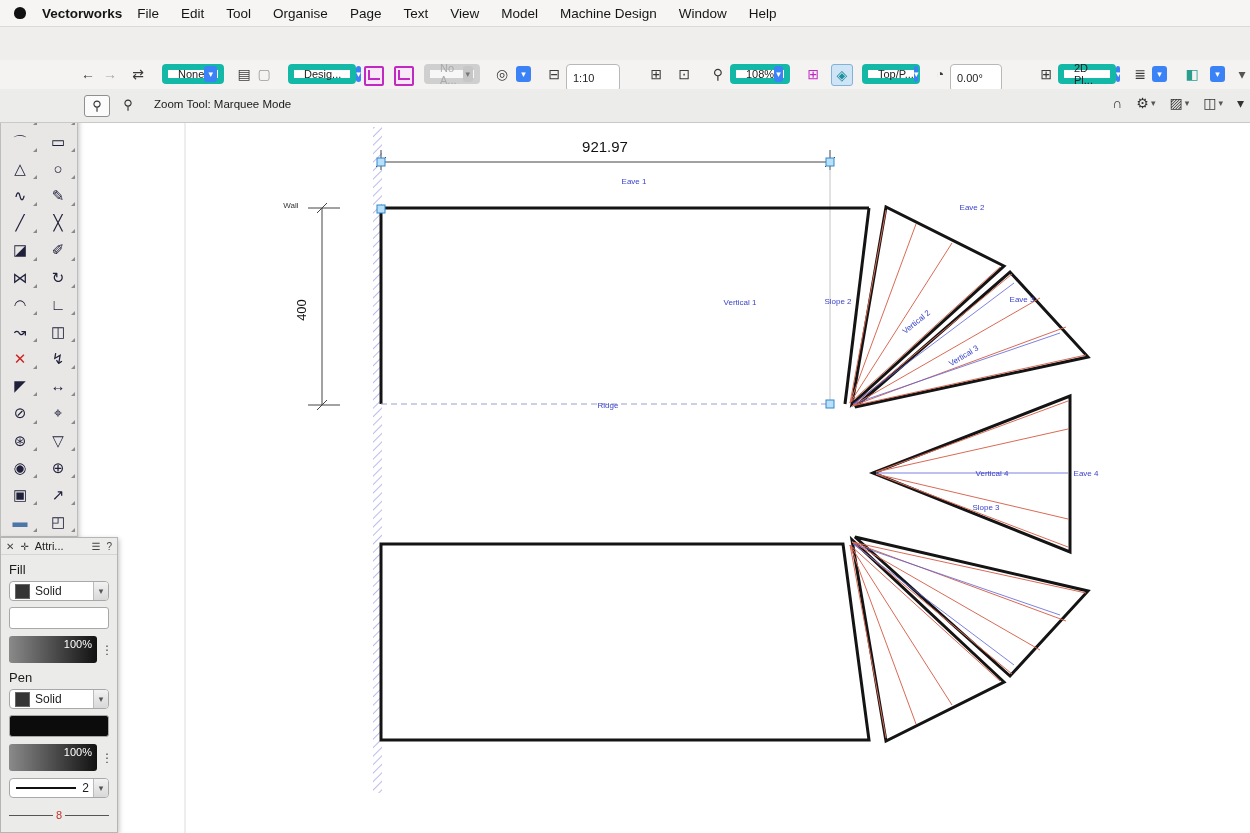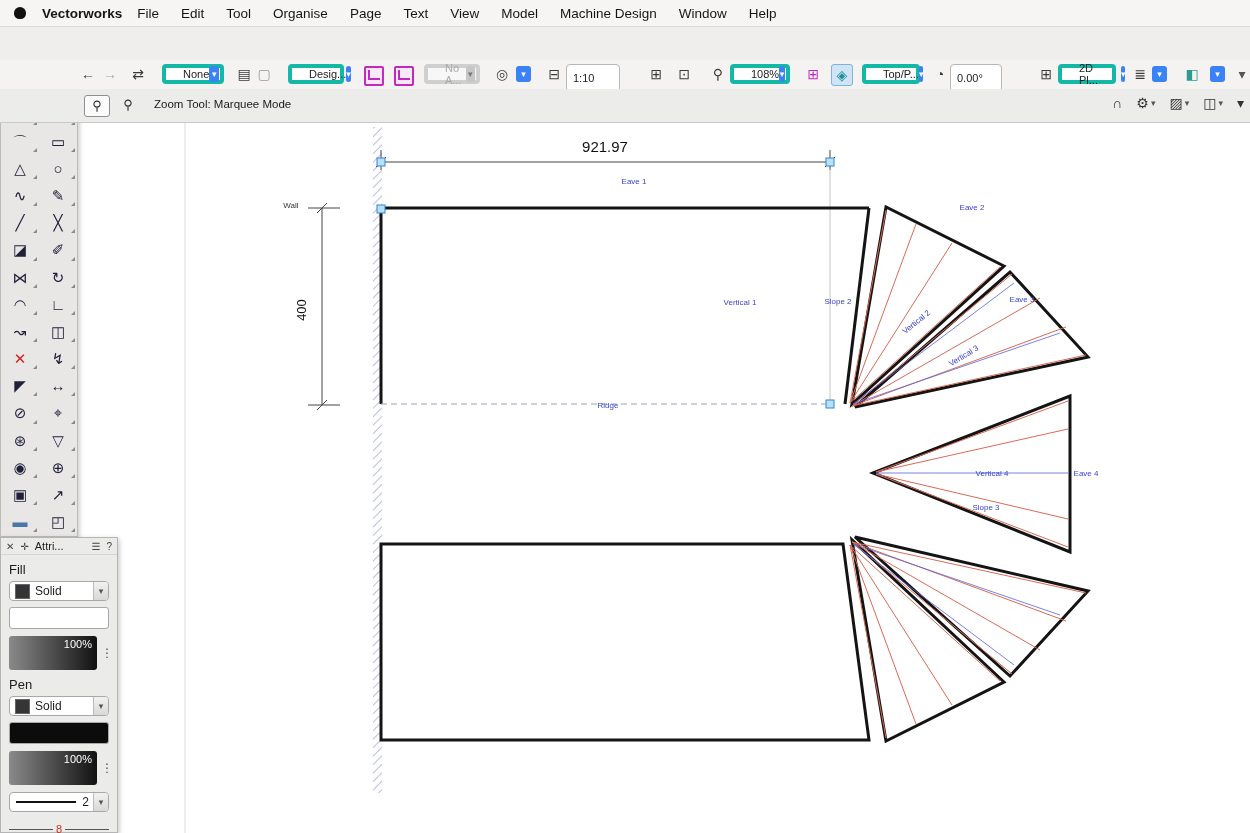--- a/index.html
+++ b/index.html
@@ -18,22 +18,22 @@
   #titlebar{left:0;top:26px;width:1250px;height:34px;background:#efeeec;border-bottom:1px solid #cfcfce;z-index:30;}
   .light{position:absolute;top:38px;width:12px;height:12px;border-radius:50%;}
   #suite{position:absolute;left:148px;top:36px;font-size:13px;color:#9b9b9b;}
   #doctitle{position:absolute;left:50%;top:36px;transform:translateX(-50%);font-size:13.5px;font-weight:bold;color:#1d1d1d;white-space:nowrap;}
   .tbicon{position:absolute;top:34px;font-size:15px;color:#333;}
   #usergrp{position:absolute;left:1157px;top:36px;display:flex;align-items:center;gap:4px;font-size:12.5px;color:#222;}
 
   
   #toolbar{left:0;top:60px;width:1250px;height:29px;background:#f4f3f1;border-bottom:1px solid #cfcfcf;z-index:30;}
   .tbi{position:absolute;top:4px;height:20px;line-height:20px;font-size:14px;color:#3a3a3a;text-align:center;width:20px;}
-  .dd{position:absolute;top:4px;height:20px;background:#fff;border:4px solid #14b8a6;border-radius:4px;
-      display:flex;align-items:center;justify-content:space-between;font-size:11px;color:#222;padding-left:17px;box-sizing:border-box;}
+  .dd{position:absolute;top:4px;height:20px;background:#fff;border:6px solid #14b8a6;border-radius:4px;
+      display:flex;align-items:center;justify-content:space-between;font-size:11px;color:#222;padding-left:10px;box-sizing:border-box;}
   .ddb{width:15px;height:16px;background:#3c82f7;border-radius:3px;color:#fff;font-size:9px;line-height:16px;text-align:center;margin-right:1px;}
   .ddb.gray{background:#c6c6c6;color:#777;}
   .dd.disabled{color:#aaa;border-color:#cfcfcf;background:#f7f7f7;}
   .fld{position:absolute;top:4px;height:28px;background:#fff;border:1px solid #b8b8b8;border-radius:4px;
        font-size:11px;color:#222;display:flex;align-items:center;padding-left:6px;box-sizing:border-box;}
   .bluebox{position:absolute;top:6px;width:15px;height:16px;background:#3c82f7;border-radius:3px;color:#fff;font-size:9px;line-height:16px;text-align:center;}
   .mgi{position:absolute;top:6px;width:16px;height:16px;border:2px solid #c02ac0;border-radius:2px;background:#f8e8f8;}
   .mgi:after{content:"";display:block;margin:2px;height:8px;border-left:2px solid #c02ac0;border-bottom:2px solid #c02ac0;}
   .isoicon{color:#1f8f9f;background:#cfe5f5;border:1px solid #7fb3d9;border-radius:3px;}
   .magenta{color:#c02ac0;}
@@ -69,21 +69,21 @@
   #attrhdr .ttl{font-size:11px;color:#222;flex:1;}
   .seclbl{font-size:13px;margin:7px 0 4px 8px;}
   .sel{margin:0 8px;height:20px;background:#fff;border:1px solid #a8a8a8;border-radius:4px;display:flex;align-items:center;box-sizing:border-box;}
   .swatch{width:13px;height:13px;margin:0 5px;border:1px solid #666;background:#353535;}
   .sel .v{flex:1;font-size:12px;}
   .selchev{width:14px;height:18px;background:linear-gradient(#f2f2f2,#d8d8d8);border-left:1px solid #bbb;color:#555;
            font-size:9px;line-height:18px;text-align:center;border-radius:0 3px 3px 0;}
   .cbar{margin:6px 8px 0 8px;height:20px;border:1px solid #a8a8a8;border-radius:3px;background:#fff;}
   .cbar.black{background:#0c0c0c;}
   .oprow{margin:7px 8px 0 8px;display:flex;align-items:center;gap:4px;}
-  .opbar{flex:1;height:34px;border-radius:3px;background:linear-gradient(to right,#8a8a8a,#111);color:#fff;
+  .opbar{flex:1;height:27px;border-radius:3px;background:linear-gradient(to right,#8a8a8a,#111);color:#fff;
          font-size:11px;text-align:right;line-height:17px;padding-right:5px;}
   .dots{color:#444;font-size:12px;width:8px;}
   .lwrow{margin:7px 8px 0 8px;height:20px;background:#fff;border:1px solid #a8a8a8;border-radius:4px;display:flex;align-items:center;box-sizing:border-box;}
   .lwline{flex:1;height:2px;background:#111;margin:0 6px;}
   .lwv{font-size:12px;margin-right:4px;}
   .mkrow{margin:8px 8px 0 8px;height:18px;display:flex;align-items:center;}
   .mkline{flex:1;height:1px;background:#555;}
   .mk8{color:#c23327;font-size:11px;margin:0 3px;}
 </style>
 </head>
@@ -129,21 +129,21 @@
   <div class="tbi" style="left:128px;">⇄</div>
 
   <div class="dd" style="left:162px;width:62px;">
     <span>None</span>
     <span class="ddb">▾</span>
   </div>
 
   <div class="tbi" style="left:234px;">▤</div>
   <div class="tbi" style="left:254px;color:#9a9a9a;">▢</div>
 
-  <div class="dd" style="left:288px;width:56px;">
+  <div class="dd" style="left:288px;width:68px;gap:15px;">
     <span>Desig...</span>
     <span class="ddb">▾</span>
   </div>
 
   <div class="mgi" style="left:364px;"></div>
   <div class="mgi" style="left:394px;"></div>
 
   <div class="dd disabled" style="left:424px;width:56px;">
     <span>No A...</span>
     <span class="ddb gray">▾</span>

